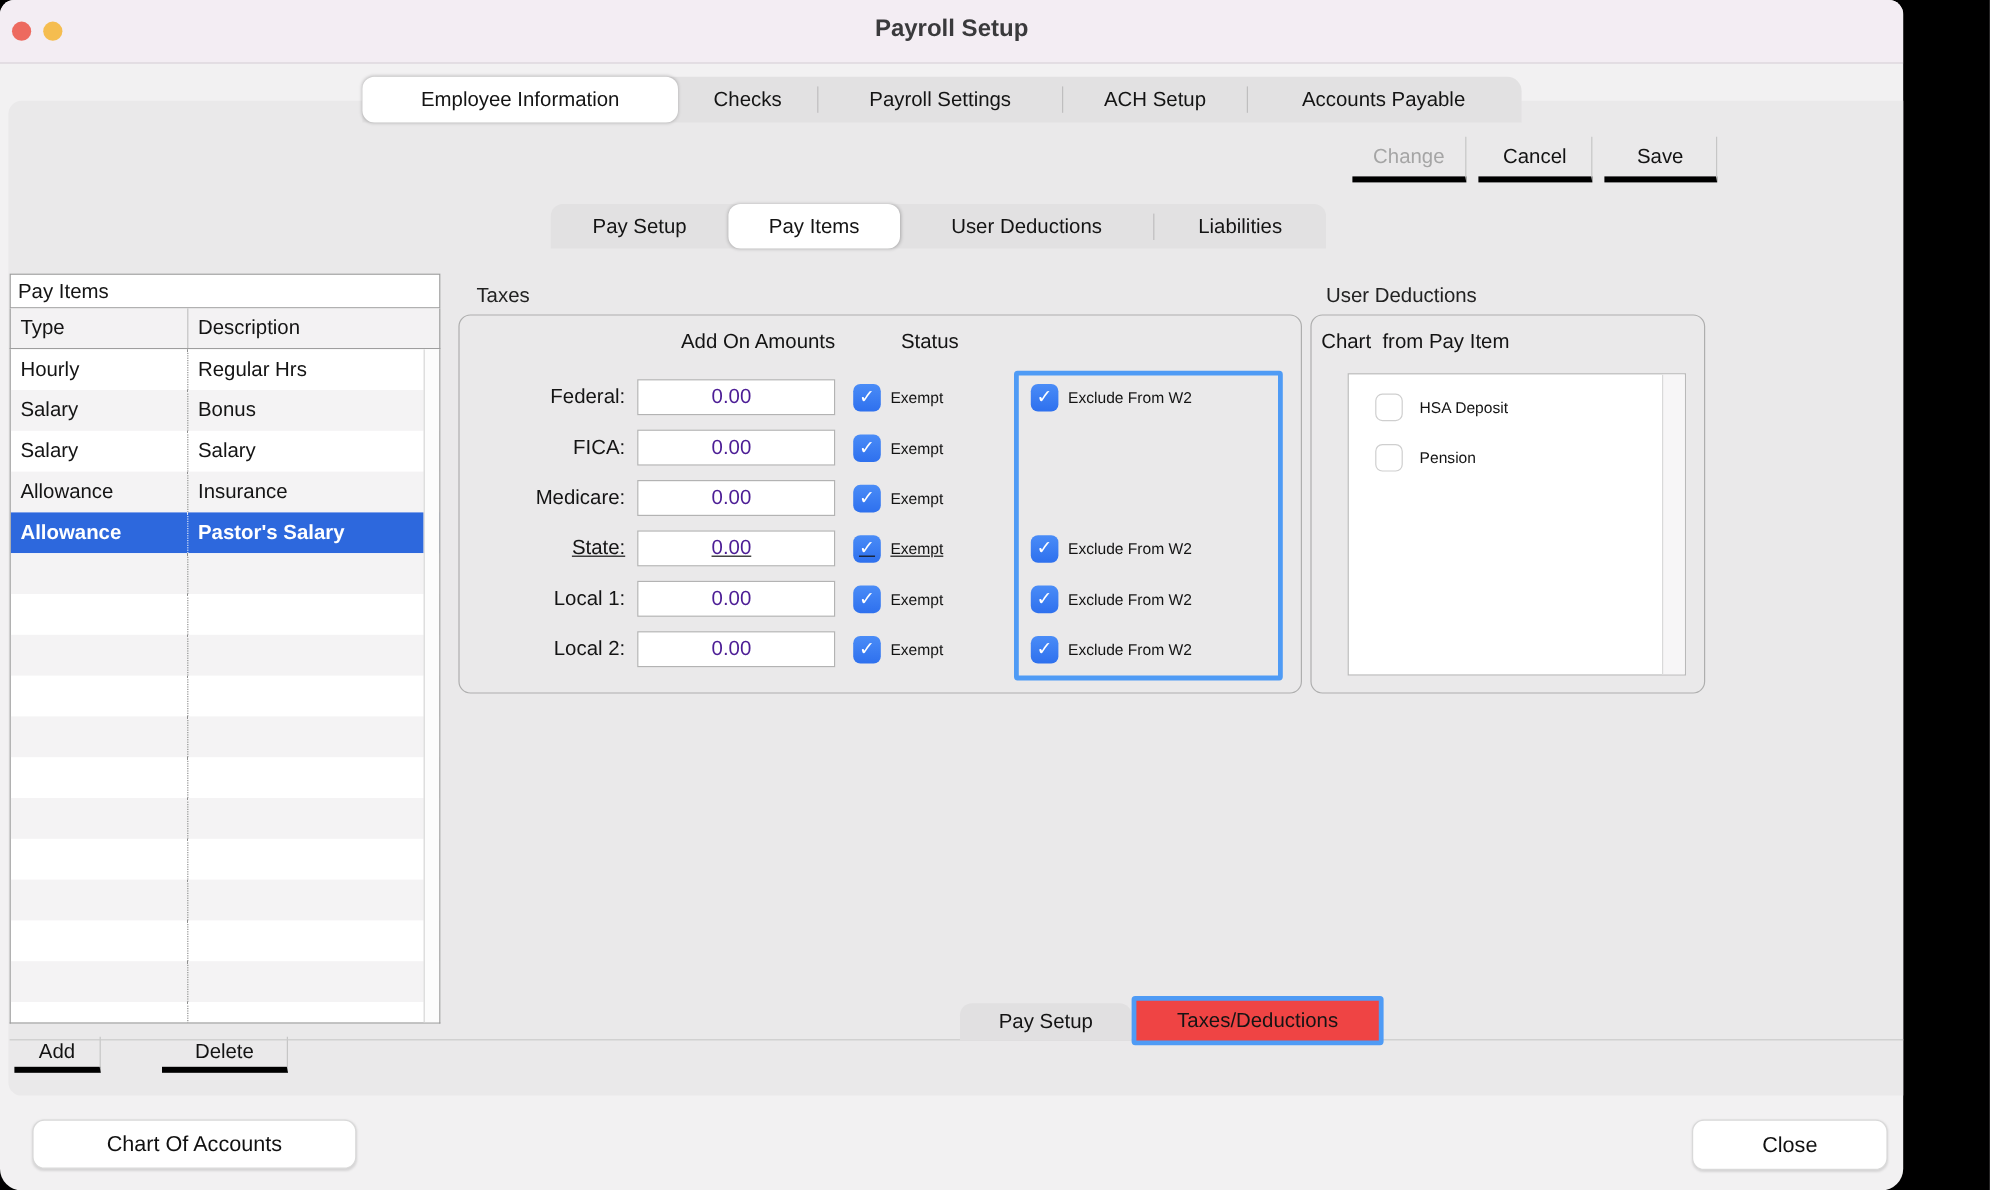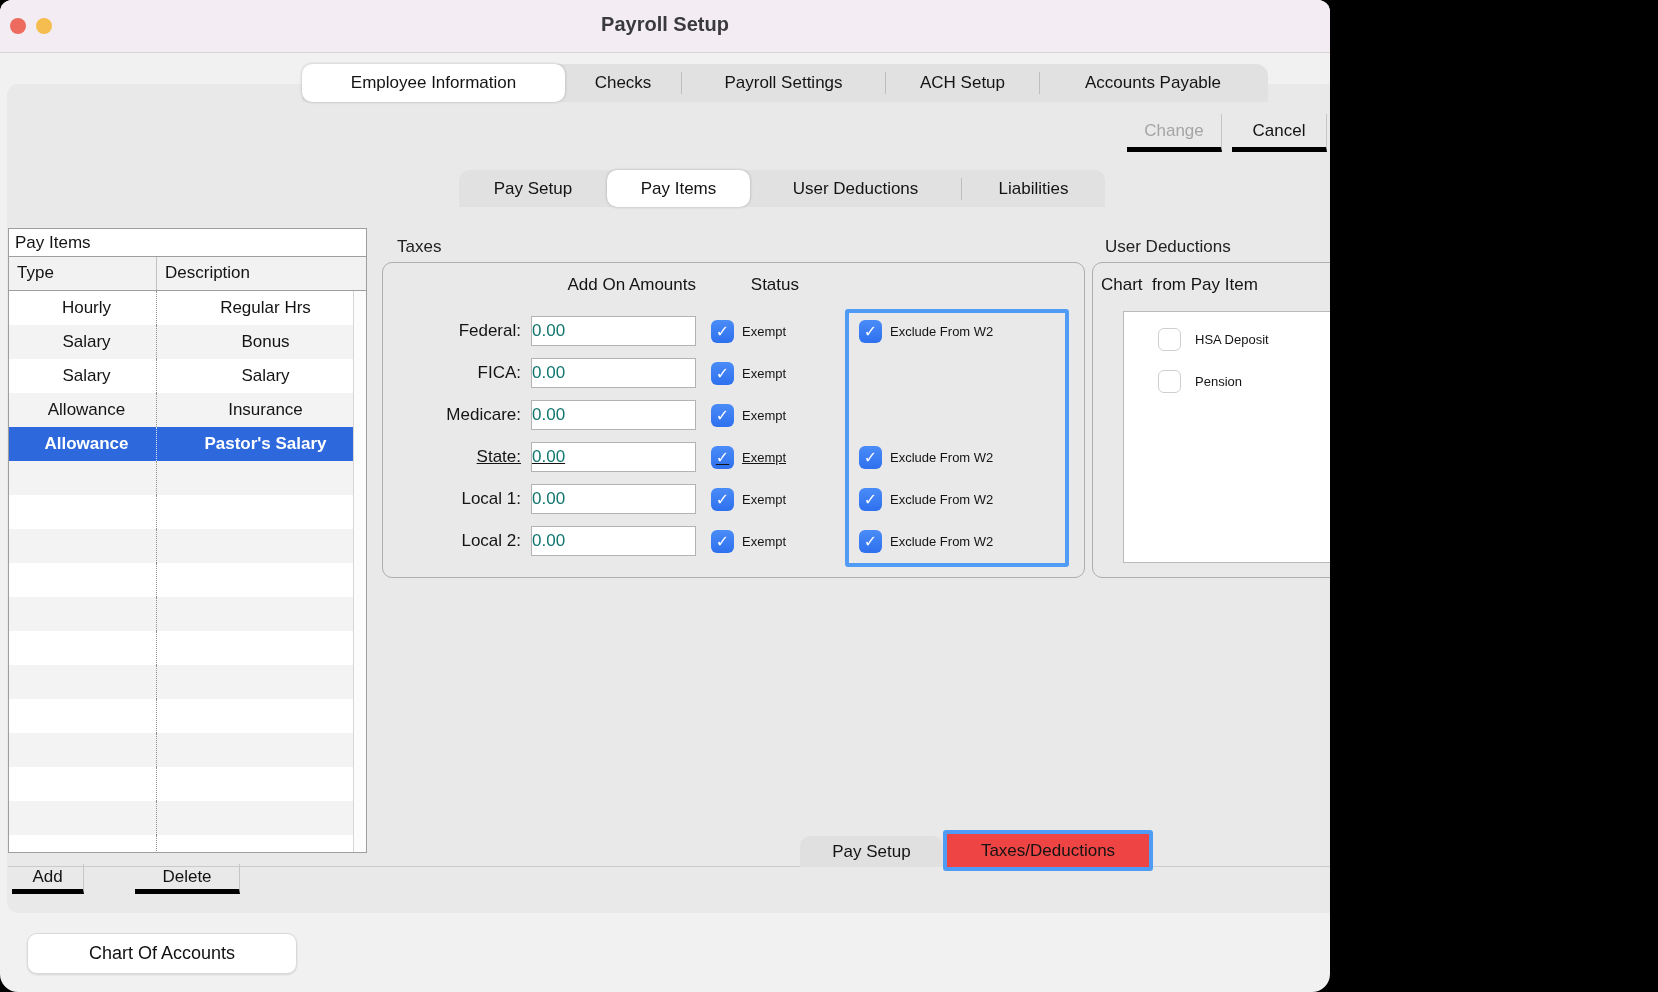--- a/index.html
+++ b/index.html
@@ -1,16 +1,16 @@
 <!DOCTYPE html>
 <html><head>
 <meta charset="utf-8">
 <style>
   html,body{margin:0;padding:0;background:#000;}
-  .window{position:relative;width:1330px;height:992px;background:#f2f1f2;
+  .window{position:relative;width:1586px;height:992px;background:#f2f1f2;
     border-radius:12px 12px 18px 18px;overflow:hidden;
     font-family:"Liberation Sans","DejaVu Sans",sans-serif;color:#141414;}
   
   .titlebar{position:absolute;top:0;left:0;right:0;height:52px;background:#f3edf3;border-bottom:1px solid #d9d3d9;}
   .light{position:absolute;top:18px;width:16px;height:16px;border-radius:50%;}
   .light.red{left:10px;background:#ed6a5f;}
   .light.yellow{left:36px;background:#f5bd4f;}
   .win-title{position:absolute;top:13px;left:0;right:0;text-align:center;font-size:20px;font-weight:bold;color:#3a3a3c;}
   
   .panel{position:absolute;left:7px;top:84px;width:1644px;height:829px;background:#eae9ea;border-radius:11px;}
@@ -28,50 +28,50 @@
     font-size:17px;font-family:inherit;color:#131313;padding:0;text-align:center;}
   .flat-btn.disabled{color:#a5a5a5;}
   
   .table-box{position:absolute;left:8px;top:228px;width:359px;}
   .table-title{height:29px;box-sizing:border-box;border:1px solid #9e9e9e;background:#fff;font-size:17px;line-height:27px;padding-left:6px;}
   .table-head{display:flex;height:34px;box-sizing:border-box;border:1px solid #9e9e9e;border-top:none;background:#f3f2f3;}
   .th{font-size:17px;line-height:32px;padding-left:8px;box-sizing:border-box;}
   .th-type{width:147px;}
   .th-desc{flex:1;border-left:1px solid #c2c2c2;}
   .table-body{position:relative;height:562px;overflow:hidden;box-sizing:border-box;border:1px solid #9e9e9e;border-top:none;background:#fff;}
-  .tr{display:flex;height:34px;text-align:center;}
+  .tr{display:flex;height:34px;}
   .tr.alt{background:#f4f3f4;}
   .tr.sel{background:#2d68dd;color:#fff;font-weight:bold;}
   .td{font-size:17px;line-height:33px;padding-left:8px;box-sizing:border-box;white-space:nowrap;overflow:hidden;}
   .td-type{width:147px;}
   .td-desc{flex:1;border-left:1px dotted #8f8f8f;}
   .tr.sel .td-desc{border-left-color:rgba(255,255,255,.85);}
   .scroll-track{position:absolute;right:0;top:0;bottom:0;width:12px;background:#fcfcfc;border-left:1px solid #d6d6d6;z-index:2;}
   
   .group-label{position:absolute;font-size:17px;color:#222;}
   .gbox{position:absolute;border:1px solid #aeaeae;border-radius:10px;box-sizing:border-box;}
   #taxes-panel{left:382px;top:262px;width:703px;height:316px;}
   #ud-panel{left:1092px;top:262px;width:329px;height:316px;}
   .col-head{position:absolute;font-size:17px;text-align:right;}
   .tax-row{position:absolute;left:0;width:100%;height:42px;display:flex;align-items:center;}
   .tax-label{width:138px;text-align:right;padding-right:10px;font-size:17px;white-space:nowrap;}
-  .amount-input{width:165px;height:30px;box-sizing:border-box;border:1px solid #b3b3b3;background:#fff;text-align:left;
-    padding:0 8px 0 0;font-size:17px;font-family:inherit;color:#0f766e;}
+  .amount-input{width:165px;height:30px;box-sizing:border-box;border:1px solid #b3b3b3;background:#fff;text-align:center;
+    padding:0 8px 0 0;font-size:17px;font-family:inherit;color:#4c1d95;}
   .cb{width:23px;height:23px;border-radius:6px;background:linear-gradient(180deg,#4a8cf7,#2e70ee);color:#fff;
     display:flex;align-items:center;justify-content:center;font-size:16px;font-weight:bold;flex:none;}
   .cb-off{width:23px;height:23px;border-radius:6px;background:#fff;border:1px solid #cfcfcf;box-sizing:border-box;flex:none;}
   .cb-label{font-size:13px;margin-left:8px;white-space:nowrap;}
   .exempt-cb{margin-left:15px;}
   .exclude-group{position:absolute;left:476px;display:flex;align-items:center;}
   .blue-box{position:absolute;left:462px;top:46px;width:224px;height:258px;border:4px solid #4f9bf5;border-radius:3px;box-sizing:border-box;}
   
   #ud-subtitle{position:absolute;left:8px;top:12px;font-size:17px;white-space:pre;}
   .ud-list{position:absolute;left:30px;top:48px;width:282px;height:252px;background:#fff;border:1px solid #b9b9b9;box-sizing:border-box;overflow:hidden;}
   .ud-track{position:absolute;right:0;top:0;bottom:0;width:18px;background:#f7f6f7;border-left:1px solid #d9d9d9;}
-  .ud-item{display:flex;align-items:center;height:42px;padding-left:2px;margin-left:32px;}
+  .ud-item{display:flex;align-items:center;height:42px;padding-left:22px;}
   .ud-item .cb-label{margin-left:14px;}
   
   .footer-line{position:absolute;left:8px;top:866px;width:1643px;border-top:1px solid #cbcbcb;}
   .footer-tab{position:absolute;display:flex;align-items:center;justify-content:center;font-size:17px;box-sizing:border-box;white-space:nowrap;}
   #footer-pay-setup{left:800px;top:836px;width:143px;height:31px;background:#e1e0e1;border-radius:10px 10px 0 0;}
   #footer-taxes{left:943px;top:830px;width:210px;height:41px;background:#ef4444;border:4px solid #4f9bf5;border-radius:3px;}
   
   .white-btn{position:absolute;background:#fff;border:1px solid #d9d9d9;border-radius:10px;font-size:18px;font-family:inherit;
     box-shadow:0 1px 2px rgba(0,0,0,.12);color:#111;}
   #chart-btn{left:27px;top:933px;width:270px;height:41px;}

